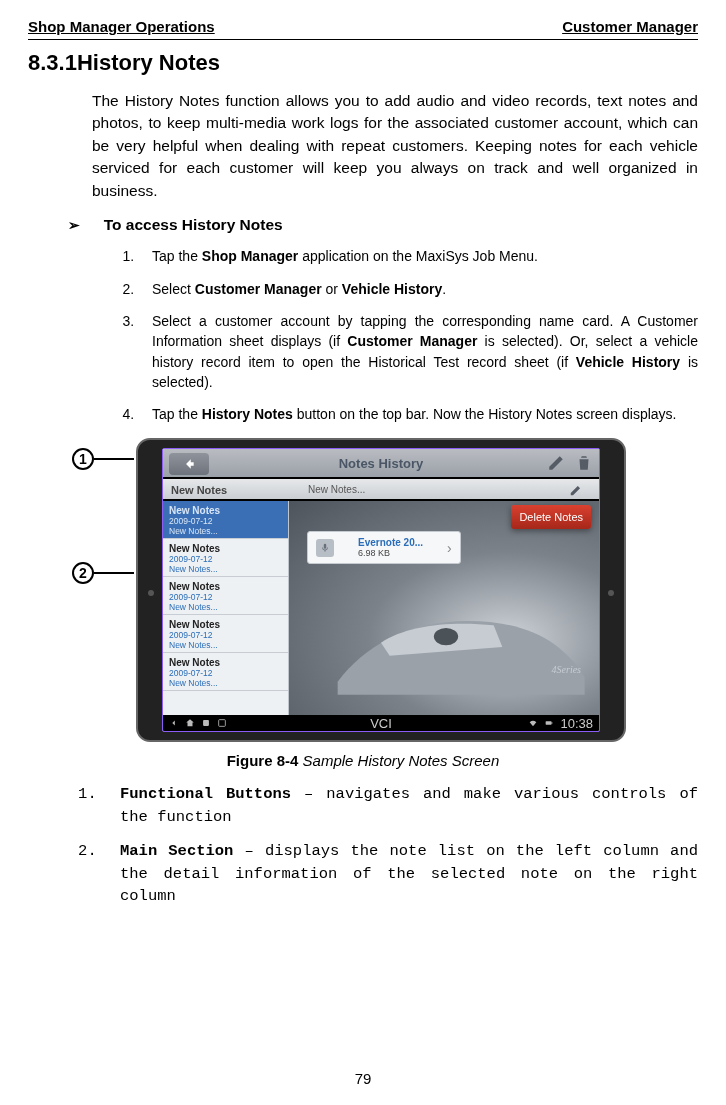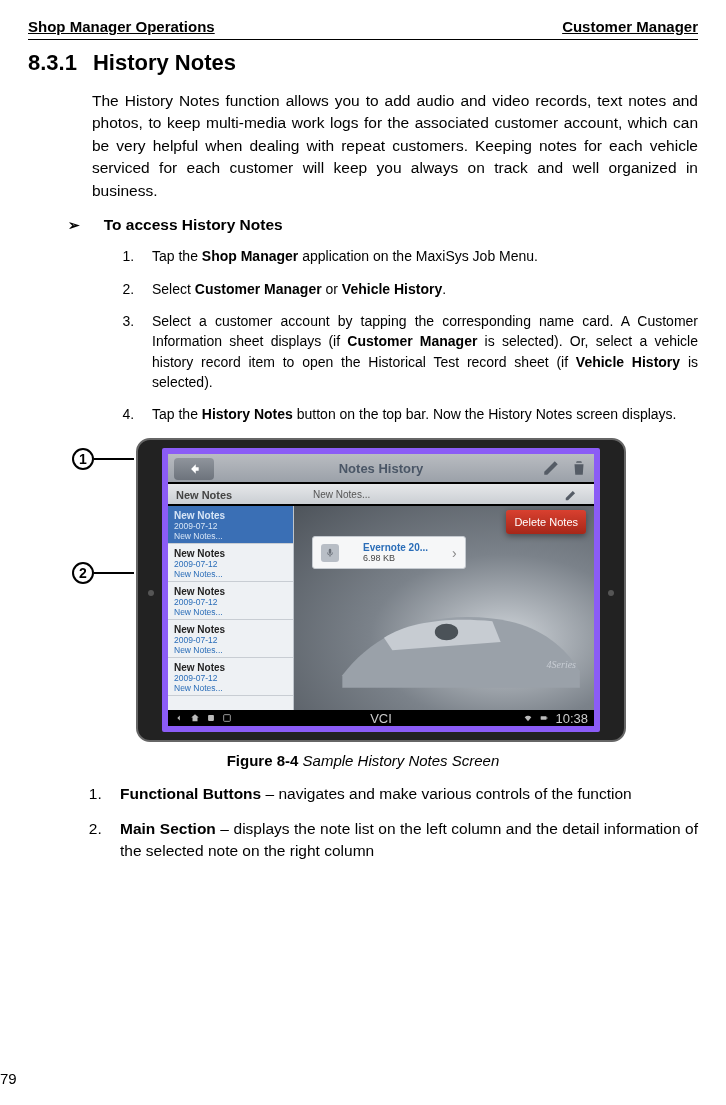--- a/index.html
+++ b/index.html
@@ -15,21 +15,21 @@
   .page-header {
     display: flex;
     justify-content: space-between;
     font-weight: bold;
     font-size: 15px;
     margin-bottom: 4px;
     text-decoration: underline;
   }
   .hr { border: none; border-top: 1.5px solid #000; margin-bottom: 10px; }
   .section-num-title { font-size: 22px; font-weight: bold; margin: 8px 0 14px 0; }
-  .section-num-title .num { margin-right: 16px; }
+  .section-num-title .num { }
   .body-para {
     font-size: 15.5px;
     line-height: 1.45;
     text-align: justify;
     margin: 0 0 14px 64px;
   }
   .proc-head {
     display: flex;
     align-items: center;
     margin: 0 0 12px 40px;
@@ -72,21 +72,21 @@
     width: 490px; border: 2px solid #666; border-radius: 14px;
     background: #222; padding: 8px 24px 8px 24px; position: relative;
   }
   .tablet::before, .tablet::after {
     content:""; position:absolute; width:6px; height:6px; background:#555; border-radius:50%;
   }
   .tablet::before { left:10px; top:50%; }
   .tablet::after { right:10px; top:50%; }
   .screen {
     background: #dcdcdc; border-radius: 2px; overflow: hidden;
-    border: 6px solid #8b5cf6; position: relative; height: 284px;
+    border: 1px solid #8b5cf6; position: relative; height: 284px;
   }
   .titlebar {
     height: 30px; background: linear-gradient(#b9bcc1,#9aa0a8);
     display:flex; align-items:center; justify-content:center;
     color:#4a5666; font-weight:bold; font-size:13px;
     position: relative; border-bottom:1px solid #7c828c;
   }
   .back-btn {
     position:absolute; left:6px; top:4px; height:22px; width:40px;
     background: linear-gradient(#8f949c,#6d737c);
@@ -155,26 +155,27 @@
   .statusbar .right { position:absolute; right:6px; display:flex; gap:6px; align-items:center;}
   .statusbar .left { position:absolute; left:6px; display:flex; gap:6px; align-items:center;}
   .sb-ico { width:10px; height:10px; fill:#bbb; }
   .figure-caption { text-align:center; font-size:15px; margin:8px 0 14px 0;}
   .figure-caption .b { font-weight:bold; }
   .figure-caption .i { font-style:italic; }
 
   ol.desc {
     list-style: decimal;
     margin: 0 0 12px 78px;
+    font-family: Liberation Mono, monospace;
   }
   ol.desc li {
     font-size: 15.5px; line-height:1.45; text-align:justify;
     margin-bottom: 12px; padding-left: 14px;
   }
-  .page-num { position:absolute; bottom:18px; left:0; right:0; 
+  .page-num { position:absolute; bottom:18px; left:0; right:0; text-align:center;
     font-size:15px; }
 </style>
 </head>
 <body>
 
 <div class="page-header">
   <span>Shop Manager Operations</span>
   <span>Customer Manager</span>
 </div>
 <hr class="hr">

